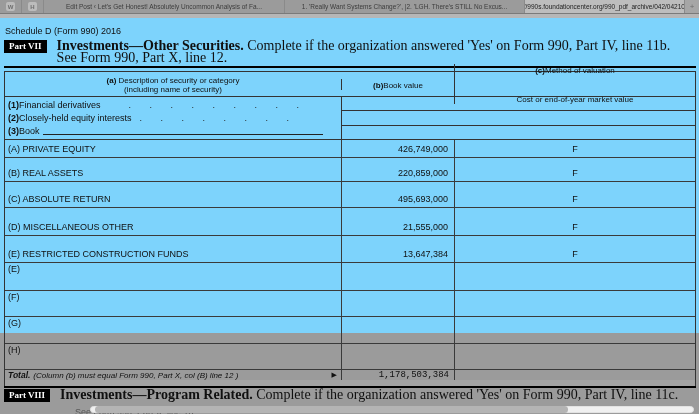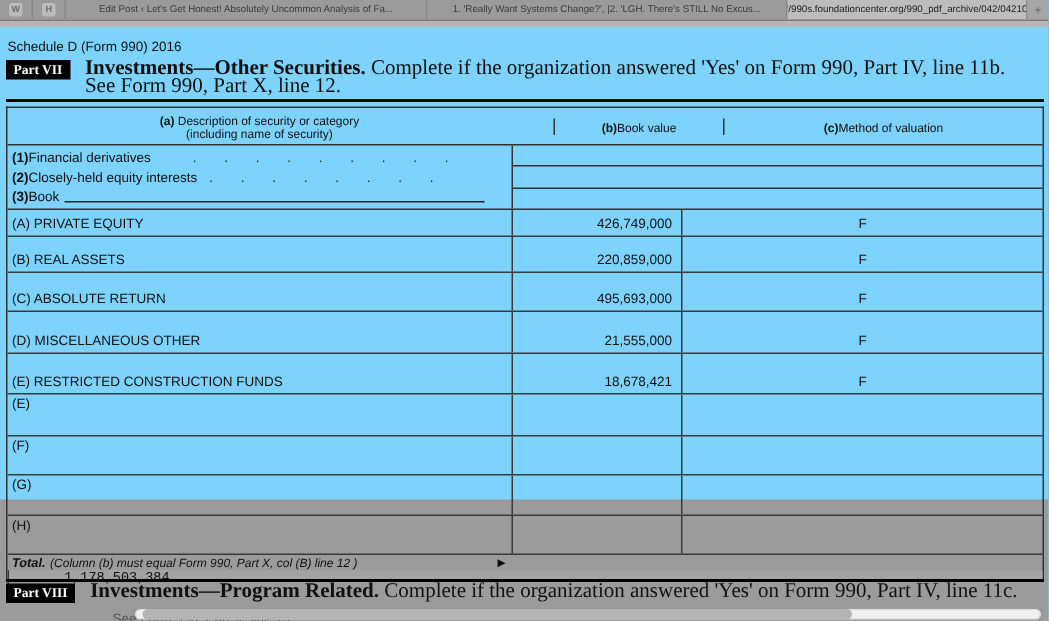--- a/index.html
+++ b/index.html
@@ -38,21 +38,21 @@
   .ptext { padding-left:10px; font-size:14px; line-height:11.5px; }
   .ptitle { font-weight:bold; }
 
   
   .tbl { position:absolute; top:53px; left:4px; right:3px;
          border:1px solid #333; border-bottom:none; font-size:9px; }
   .thead { display:flex; height:25px; border-bottom:1px solid #333;
            font-size:8px; text-align:center;align-items:center; }
   .th { display:flex; flex-direction:column; justify-content:flex-start; padding-top:2px; }
   .th-a { width:336px; }
-  .th-b { width:113px; border-left:1px solid #333;margin-left:28px; }
+  .th-b { width:113px; border-left:1px solid #333; }
   .th-c { flex:1; border-left:1px solid #333;gap:20px; }
   .bold { font-weight:bold; }
 
   .sec123 { display:flex; height:43px; border-bottom:1px solid #333; }
   .s-a { width:336px; padding:1px 4px 0 3px; }
   .s-line { height:13px; display:flex; align-items:center; }
   .s-num { font-weight:bold; }
   .dots { margin-left:28px; word-spacing:16px; white-space:pre; color:#222; }
   .other-line { flex:1; border-bottom:1.5px solid #222; height:9px; margin:0 14px 0 3px; }
   .s-bc { flex:1; border-left:1px solid #333; display:flex; flex-direction:column; }
@@ -63,21 +63,21 @@
   .ca { width:336px; padding-left:3px; }
   .cb { width:113px; border-left:1px solid #3a3a3a; }
   .cc { flex:1; border-left:1px solid #3a3a3a; }
   .drow.filled .ca { display:flex; align-items:flex-end; padding-bottom:3px; }
   .drow.filled .cb { display:flex; align-items:flex-end; justify-content:flex-end;
                      padding:0 6px 3px 0; }
   .drow.filled .cc { display:flex; align-items:flex-end; justify-content:center;
                      padding-bottom:3px; }
   .drow.empty .ca { padding-top:1px; }
 
-  .trow { display:flex; height:16px; border-bottom:6px solid #a3a3a3; font-size:8px;flex-direction:column; }
+  .trow { display:flex; height:16px; border-bottom:6px solid #a3a3a3; font-size:8px; }
   .trow .ca { display:flex; align-items:center; }
   .t-label { font-weight:bold; font-style:italic; font-size:8.5px; }
   .t-note { font-style:italic; margin-left:3px; }
   .t-arrow { margin-left:auto; margin-right:4px; font-size:7px; }
   .trow .cb { display:flex; align-items:center; justify-content:flex-end;
               padding-right:5px; font-size:9px;font-family:Liberation Mono, monospace; }
   .trow .cc { border-left:1px solid #3a3a3a; }
 
   .part8 { top:368px; border-top:2.5px solid #000; padding-top:1px; }
   .partial { position:absolute; top:388px; left:75px; height:8px; overflow:hidden;
@@ -142,20 +142,21 @@
         </div>
         <div class="th th-b">
           <div>
             <span class="bold">(b)</span><span>Book value</span>
           </div>
         </div>
         <div class="th th-c">
           <div>
             <span class="bold">(c)</span><span>Method of valuation</span>
           </div>
+          <div>Cost or end-of-year market value</div>
         </div>
       </div>
 
       <div class="sec123">
         <div class="s-a">
           <div class="s-line">
             <span class="s-num">(1)</span>
               <span>Financial derivatives</span>
             <span class="dots">. . . . . . . . .</span>
           </div>
@@ -192,21 +193,21 @@
         <div class="cb">495,693,000</div>
         <div class="cc">F</div>
       </div>
       <div class="drow filled" style="height:28px">
         <div class="ca">(D) MISCELLANEOUS OTHER</div>
         <div class="cb">21,555,000</div>
         <div class="cc">F</div>
       </div>
       <div class="drow filled" style="height:27px">
         <div class="ca">(E) RESTRICTED CONSTRUCTION FUNDS</div>
-        <div class="cb">18,678,421</div>
+        <div class="cb">13,647,384</div>
         <div class="cc">F</div>
       </div>
       <div class="drow empty" style="height:28px">
         <div class="ca">(E)</div>
         <div class="cb"></div>
         <div class="cc"></div>
       </div>
       <div class="drow empty" style="height:26px">
         <div class="ca">(F)</div>
         <div class="cb"></div>

